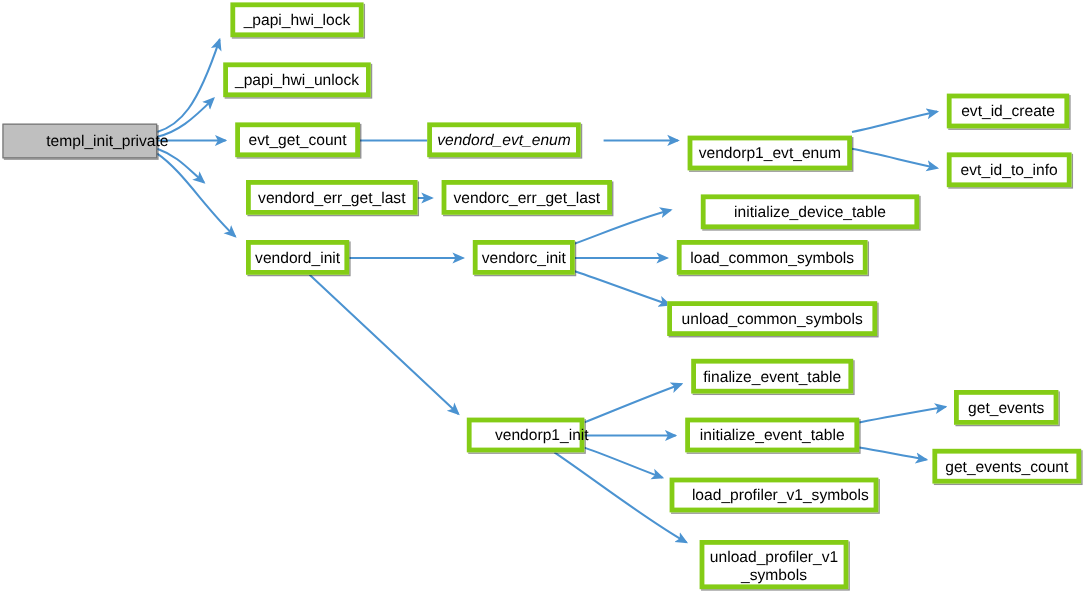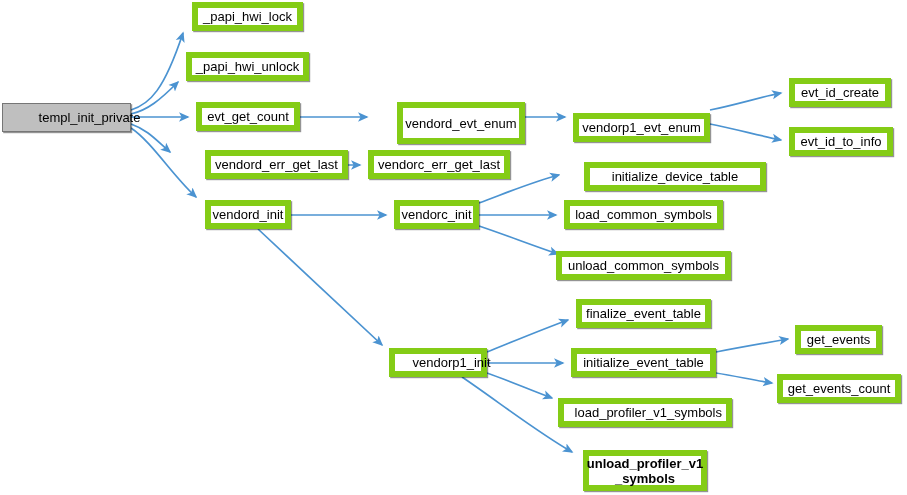--- a/index.html
+++ b/index.html
@@ -20,21 +20,21 @@
     left: 0;
     top: 0;
     width: 907px;
     height: 495px;
     display: block;
   }
   .node-box {
     position: absolute;
     box-sizing: border-box;
     background: #ffffff;
-    border: 6px solid #84cc16;
+    border: 4px solid #84cc16;
     display: flex;
     align-items: center;
     justify-content: center;
     text-align: center;
     color: #000000;
     font-size: 13px;
     line-height: 15px;
     letter-spacing: 0px;
     white-space: pre-line;
     box-shadow: 1.2px 1.2px 0 0 rgba(0,0,0,0.42);
@@ -81,31 +81,31 @@
       <path d="M716,352 C742,347 765,343 788,339" fill="none" stroke="#4b93d1" stroke-width="1.7" marker-end="url(#arrowhead)"></path>
       <path d="M716,373 C735,376 753,380 772,383" fill="none" stroke="#4b93d1" stroke-width="1.7" marker-end="url(#arrowhead)"></path>
     </svg>
   <div id="node-layer">
       <div class="node-box highlight" style="left: 2px; top: 103px; width: 129px; height: 29px;"><span class="node-label">templ_init_private</span></div>
       <div class="node-box" style="left: 192px; top: 2px; width: 111px; height: 29px;"><span class="node-label">_papi_hwi_lock</span></div>
       <div class="node-box" style="left: 186px; top: 52px; width: 123px; height: 29px;"><span class="node-label">_papi_hwi_unlock</span></div>
       <div class="node-box" style="left: 196px; top: 102px; width: 104px; height: 29px; justify-content: center;"><span class="node-label">evt_get_count</span></div>
       <div class="node-box" style="left: 177px; top: 150px; width: 143px; height: 29px; margin-left: 28px;"><span class="node-label">vendord_err_get_last</span></div>
       <div class="node-box" style="left: 205px; top: 200px; width: 86px; height: 29px;"><span class="node-label">vendord_init</span></div>
-      <div class="node-box" style="left: 397px; top: 102px; width: 128px; height: 42px;"><span class="node-label">vendord_evt_enum</span></div>
+      <div class="node-box" style="left: 356px; top: 102px; width: 128px; height: 29px; font-style: italic;"><span class="node-label">vendord_evt_enum</span></div>
       <div class="node-box" style="left: 368px; top: 150px; width: 142px; height: 29px;"><span class="node-label">vendorc_err_get_last</span></div>
       <div class="node-box" style="left: 394px; top: 200px; width: 85px; height: 29px;"><span class="node-label">vendorc_init</span></div>
       <div class="node-box" style="left: 573px; top: 113px; width: 137px; height: 29px;"><span class="node-label">vendorp1_evt_enum</span></div>
       <div class="node-box" style="left: 584px; top: 151px; width: 182px; height: 29px; margin-top: 11px;"><span class="node-label">initialize_device_table</span></div>
       <div class="node-box" style="left: 564px; top: 200px; width: 159px; height: 29px;"><span class="node-label">load_common_symbols</span></div>
       <div class="node-box" style="left: 556px; top: 251px; width: 175px; height: 29px;"><span class="node-label">unload_common_symbols</span></div>
       <div class="node-box" style="left: 789px; top: 78px; width: 102px; height: 29px;"><span class="node-label">evt_id_create</span></div>
       <div class="node-box" style="left: 789px; top: 127px; width: 104px; height: 29px;"><span class="node-label">evt_id_to_info</span></div>
       <div class="node-box" style="left: 389px; top: 348px; width: 98px; height: 29px; padding-left: 27px;"><span class="node-label">vendorp1_init</span></div>
       <div class="node-box" style="left: 576px; top: 299px; width: 135px; height: 29px;"><span class="node-label">finalize_event_table</span></div>
       <div class="node-box" style="left: 571px; top: 348px; width: 145px; height: 29px; align-items: center;"><span class="node-label">initialize_event_table</span></div>
       <div class="node-box" style="left: 558px; top: 398px; width: 174px; height: 29px; justify-content: flex-end;"><span class="node-label">load_profiler_v1_symbols</span></div>
-      <div class="node-box" style="left: 583px; top: 450px; width: 124px; height: 41px; font-weight: bold;"><span class="node-label">unload_profiler_v1
+      <div class="node-box" style="left: 583px; top: 450px; width: 124px; height: 41px;"><span class="node-label">unload_profiler_v1
 _symbols</span></div>
       <div class="node-box" style="left: 795px; top: 325px; width: 87px; height: 29px;"><span class="node-label">get_events</span></div>
       <div class="node-box" style="left: 777px; top: 374px; width: 124px; height: 29px;"><span class="node-label">get_events_count</span></div>
     </div>
 </div>
 
 </body></html>

